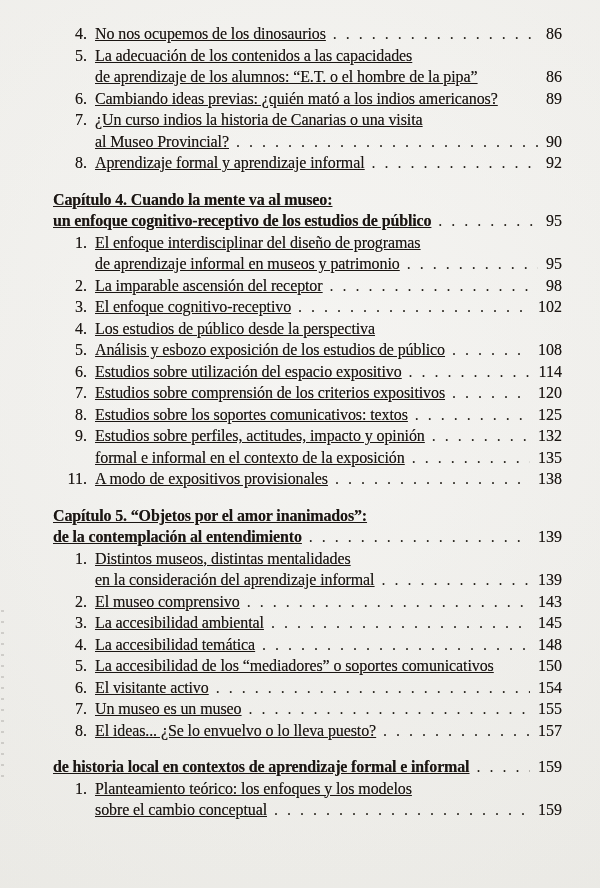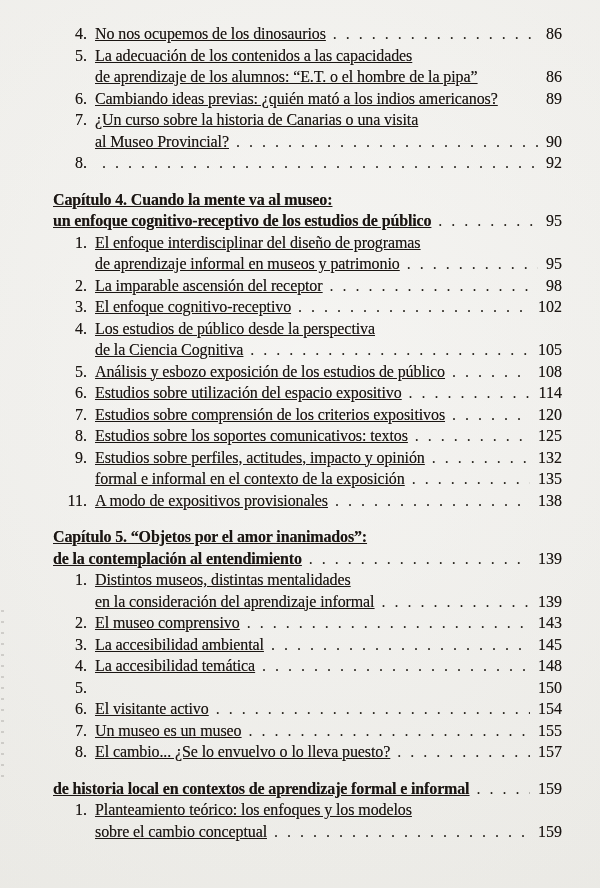--- a/index.html
+++ b/index.html
@@ -109,31 +109,32 @@
         <span class="pg">86</span>
       </div>
       <div class="row item">
         <span class="num">6.</span>
         <span class="txt">Cambiando ideas previas: ¿quién mató a los indios americanos?</span>
         <span class="leader"></span>
         <span class="pg">89</span>
       </div>
       <div class="row item">
         <span class="num">7.</span>
-        <span class="txt">¿Un curso sobre la historia de Canarias o una visita</span>
+        <span class="txt">¿Un curso indios la historia de Canarias o una visita</span>
         <span class="leader"></span>
       </div>
       <div class="row cont">
         <span class="num"></span>
         <span class="txt">al Museo Provincial?</span>
         <span class="leader has-dots"></span>
         <span class="pg">90</span>
       </div>
       <div class="row item">
         <span class="num">8.</span>
+        <span class="txt">Aprendizaje formal y aprendizaje informal</span>
         <span class="leader has-dots"></span>
         <span class="pg">92</span>
       </div>
       <div class="gap"></div>
       <div class="row chapter">
         <span class="txt">Capítulo 4. Cuando la mente va al museo:</span>
         <span class="leader"></span>
       </div>
       <div class="row chapter">
         <span class="txt">un enfoque cognitivo-receptivo de los estudios de público</span>
@@ -161,26 +162,20 @@
         <span class="num">3.</span>
         <span class="txt">El enfoque cognitivo-receptivo</span>
         <span class="leader has-dots"></span>
         <span class="pg">102</span>
       </div>
       <div class="row item">
         <span class="num">4.</span>
         <span class="txt">Los estudios de público desde la perspectiva</span>
         <span class="leader"></span>
       </div>
-      <div class="row cont">
-        <span class="num"></span>
-        <span class="txt">de la Ciencia Cognitiva</span>
-        <span class="leader has-dots"></span>
-        <span class="pg">105</span>
-      </div>
       <div class="row item">
         <span class="num">5.</span>
         <span class="txt">Análisis y esbozo exposición de los estudios de público</span>
         <span class="leader has-dots"></span>
         <span class="pg">108</span>
       </div>
       <div class="row item">
         <span class="num">6.</span>
         <span class="txt">Estudios sobre utilización del espacio expositivo</span>
         <span class="leader has-dots"></span>
@@ -250,38 +245,39 @@
         <span class="pg">145</span>
       </div>
       <div class="row item">
         <span class="num">4.</span>
         <span class="txt">La accesibilidad temática</span>
         <span class="leader has-dots"></span>
         <span class="pg">148</span>
       </div>
       <div class="row item">
         <span class="num">5.</span>
+        <span class="txt">La accesibilidad de los “mediadores” o soportes comunicativos</span>
         <span class="leader"></span>
         <span class="pg">150</span>
       </div>
       <div class="row item">
         <span class="num">6.</span>
         <span class="txt">El visitante activo</span>
         <span class="leader has-dots"></span>
         <span class="pg">154</span>
       </div>
       <div class="row item">
         <span class="num">7.</span>
         <span class="txt">Un museo es un museo</span>
         <span class="leader has-dots"></span>
         <span class="pg">155</span>
       </div>
       <div class="row item">
         <span class="num">8.</span>
-        <span class="txt">El cambio... ¿Se lo envuelvo o lo lleva puesto?</span>
+        <span class="txt">El ideas... ¿Se lo envuelvo o lo lleva puesto?</span>
         <span class="leader has-dots"></span>
         <span class="pg">157</span>
       </div>
       <div class="gap"></div>
       <div class="row chapter">
         <span class="txt">de historia local en contextos de aprendizaje formal e informal</span>
         <span class="leader has-dots"></span>
         <span class="pg">159</span>
       </div>
       <div class="row item">

